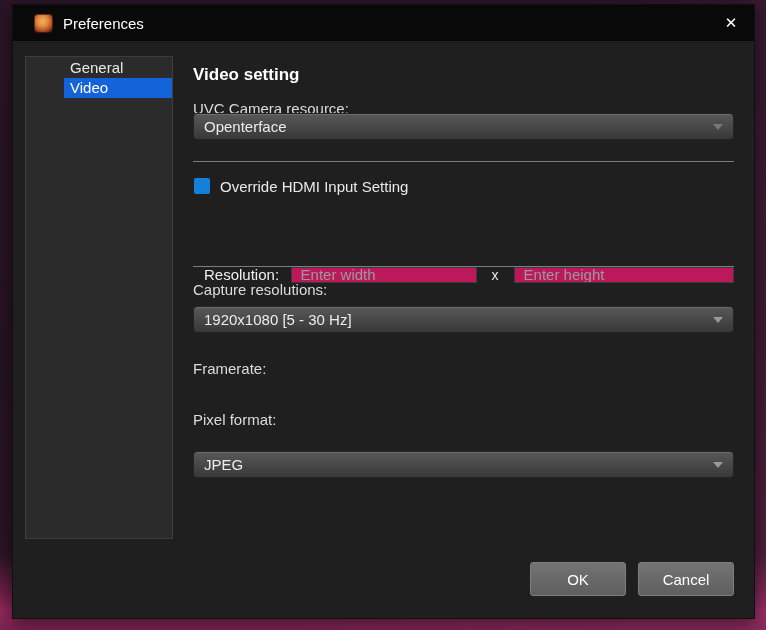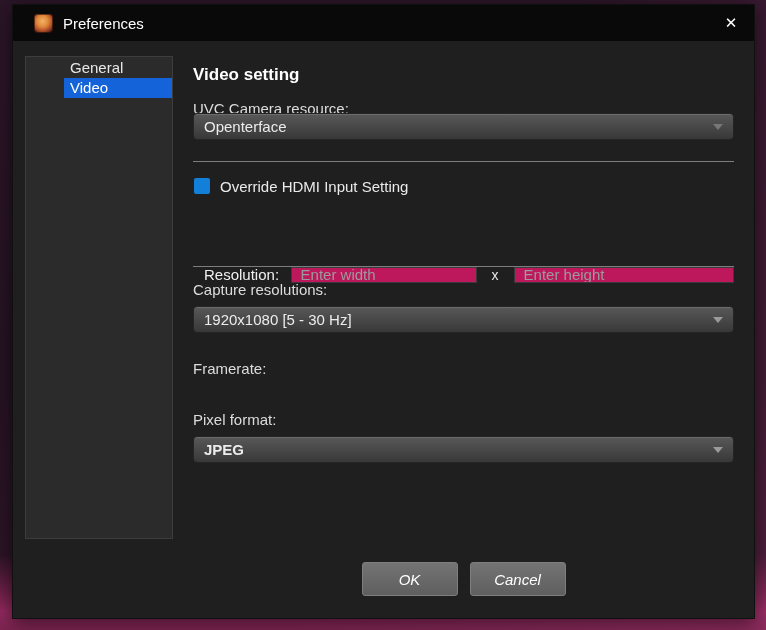--- a/index.html
+++ b/index.html
@@ -64,21 +64,21 @@
   .res-label{color:#f0f0f0;font-size:15px;margin-left:11px;width:89px;}
   .text-input{
     height:16px;box-sizing:border-box;background:#be185d;border:1px solid #3a3a3a;
     color:#e6e6e6;font-size:15px;padding:0 9px;font-family:"Liberation Sans","DejaVu Sans",sans-serif;
     outline:none;
   }
   .text-input::placeholder{color:#9b9b9b;opacity:1;}
   .input-width{width:186px;}
   .input-height{width:226px;margin-left:0;}
   .x-sep{color:#e6e6e6;font-size:14px;width:38px;text-align:center;}
-  .btn-row{display:flex;justify-content:center;gap:12px;font-style:italic;}
+  .btn-row{display:flex;justify-content:flex-end;gap:12px;}
   .btn{
     width:96px;height:34px;box-sizing:border-box;border:1px solid #7e7e7e;border-radius:3px;
     background:linear-gradient(180deg,#747474 0%,#686868 55%,#5f5f5f 100%);
     color:#ffffff;font-size:15px;display:flex;align-items:center;justify-content:center;
   }
 </style>
 </head>
 <body>
 
 <div class="window">
@@ -130,21 +130,21 @@
       <div class="row combo" style="top:265px;">
         <span>1920x1080 [5 - 30 Hz]</span>
         <span class="arrow"></span>
       </div>
 
       <div class="row field-label" style="top:319px;">Framerate:</div>
 
 
       <div class="row field-label" style="top:370px;">Pixel format:</div>
 
-      <div class="row combo" style="top:395px;font-weight:bold;">
+      <div class="row combo" style="top:410px;">
         <span>JPEG</span>
         <span class="arrow"></span>
       </div>
 
       <div class="row btn-row" style="top:521px;">
         <div class="btn">OK</div>
         <div class="btn">Cancel</div>
       </div>
 
     </div>

